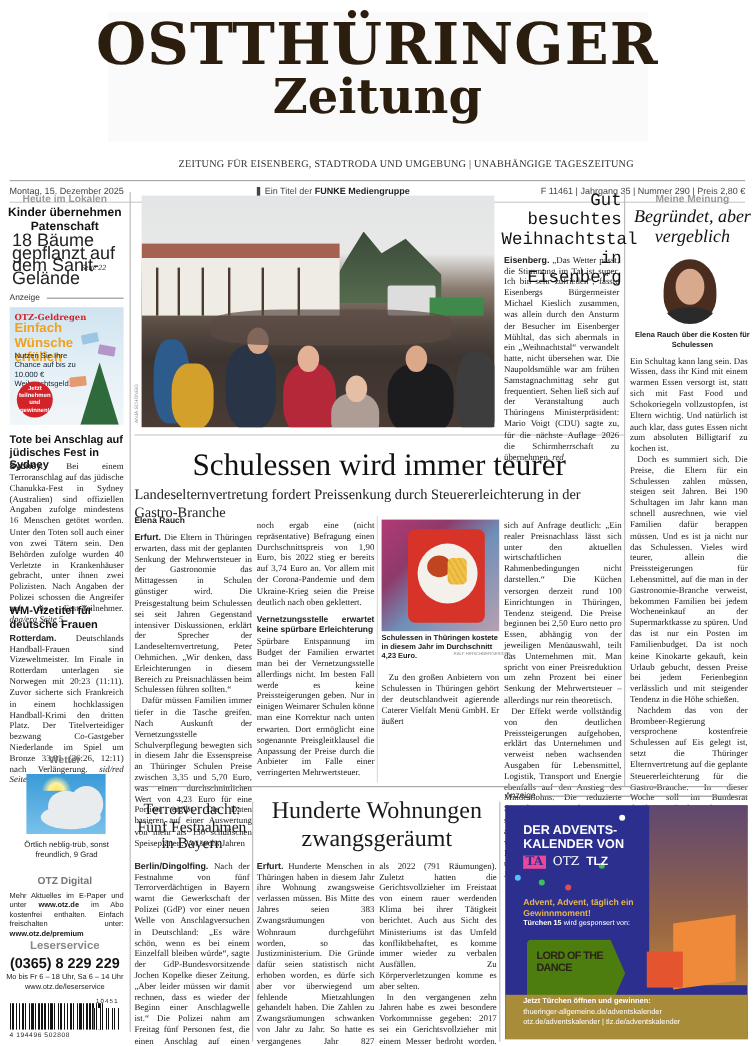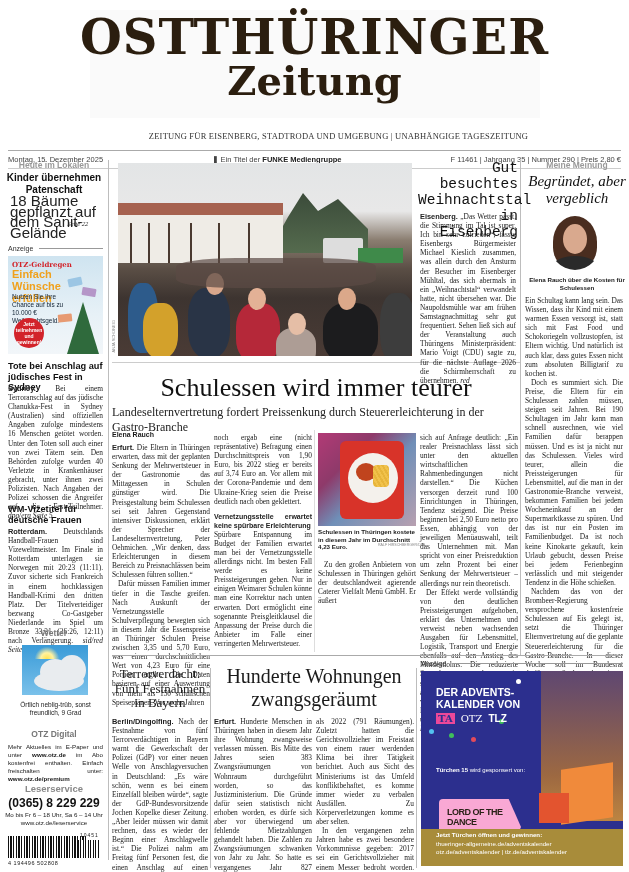--- a/index.html
+++ b/index.html
@@ -79,21 +79,21 @@
 
   
   .ad2 { left: 421px; top: 671px; width: 202px; height: 195px; background: #2c2f8e; overflow: hidden; }
   .ad2 .glow { position: absolute; left: 120px; top: 0; width: 90px; height: 150px; background: linear-gradient(180deg,#6b4d6a 0%,#b9772e 70%,#e19a2e 100%); opacity: 0.8; }
   .ad2 .h { position: absolute; left: 15px; top: 15px; font-family: "Liberation Sans", sans-serif; font-weight: bold; font-size: 10.5px; line-height: 12px; color: #fff; }
   .ad2 .logos { position: absolute; left: 15px; top: 42px; font-family: "DejaVu Serif", serif; font-size: 10px; color: #fff; display: flex; gap: 6px; align-items: center; }
   .ad2 .logos .ta { background: #ec4899; color: #2c2f8e; padding: 0 2px; font-weight: bold; }
   .ad2 .logos .tlz { font-family: "Liberation Sans", sans-serif; font-weight: bold; }
   .ad2 .gold { position: absolute; left: 15px; top: 76px; font-family: "Liberation Sans", sans-serif; font-weight: bold; font-size: 7.2px; line-height: 9px; color: #e3b44f; }
   .ad2 .spon { position: absolute; left: 15px; top: 96px; font-family: "Liberation Sans", sans-serif; font-size: 6px; color: #fff; }
-  .ad2 .tag { position: absolute; left: 18px; top: 128px; width: 82px; height: 56px; background: #f9a8d4; border-radius: 4px; clip-path: polygon(0 0, 85% 0, 100% 50%, 85% 100%, 0 100%); }
+  .ad2 .tag { position: absolute; left: 18px; top: 112px; width: 82px; height: 56px; background: #4d7c0f; border-radius: 4px; clip-path: polygon(0 0, 85% 0, 100% 50%, 85% 100%, 0 100%); }
   .ad2 .tag span { position: absolute; left: 8px; top: 8px; font-family: "Liberation Sans", sans-serif; font-weight: bold; font-size: 9px; line-height: 10px; color: #2b2218; letter-spacing: -0.5px; }
   .ad2 .box { position: absolute; left: 140px; top: 95px; width: 52px; height: 55px; background: #f08a3b; transform: skewY(-8deg); }
   .ad2 .box2 { position: absolute; left: 118px; top: 122px; width: 30px; height: 30px; background: #e3542f; }
   .ad2 .bottom { position: absolute; left: 0; top: 158px; width: 202px; height: 37px; background: #a88c3a; }
   .ad2 .bottom .b1 { position: absolute; left: 15px; top: 2px; font-family: "Liberation Sans", sans-serif; font-weight: bold; font-size: 6.2px; color: #fff; }
   .ad2 .bottom .b2 { position: absolute; left: 15px; top: 11px; font-family: "Liberation Sans", sans-serif; font-size: 6.2px; line-height: 8px; color: #fff; }
   .ad2 .light { position: absolute; width: 5px; height: 5px; border-radius: 50%; }
 
   
   .weather-img { left: 22px; top: 645px; width: 66px; height: 50px; background: linear-gradient(180deg,#3a9bd8 0%,#7ac1ea 100%); overflow: hidden; }
@@ -293,20 +293,21 @@
   <div class="light" style="left:28px;top:62px;background:#3fbf5b;"></div>
   <div class="light" style="left:50px;top:66px;background:#e34a5a;"></div>
   <div class="light" style="left:78px;top:48px;background:#3fbf5b;"></div>
   <div class="light" style="left:95px;top:8px;background:#ffffff;"></div>
   <div class="h" style="width:110px;">DER ADVENTS-KALENDER VON</div>
   <div class="logos">
     <span class="ta">TA</span>
     <span>OTZ</span>
     <span class="tlz">TLZ</span>
   </div>
+  <div class="gold" style="width:130px;">Advent, Advent, täglich ein Gewinnmoment!</div>
   <div class="spon"><b>Türchen 15</b> <span>wird gesponsert von:</span></div>
   <div class="tag">
       <span style="width:60px;display:block;">LORD OF THE DANCE</span>
     </div>
   <div class="box"></div>
   <div class="box2"></div>
   <div class="bottom">
     <div class="b1">Jetzt Türchen öffnen und gewinnen:</div>
     <div class="b2">
       <div>thueringer-allgemeine.de/adventskalender</div>

